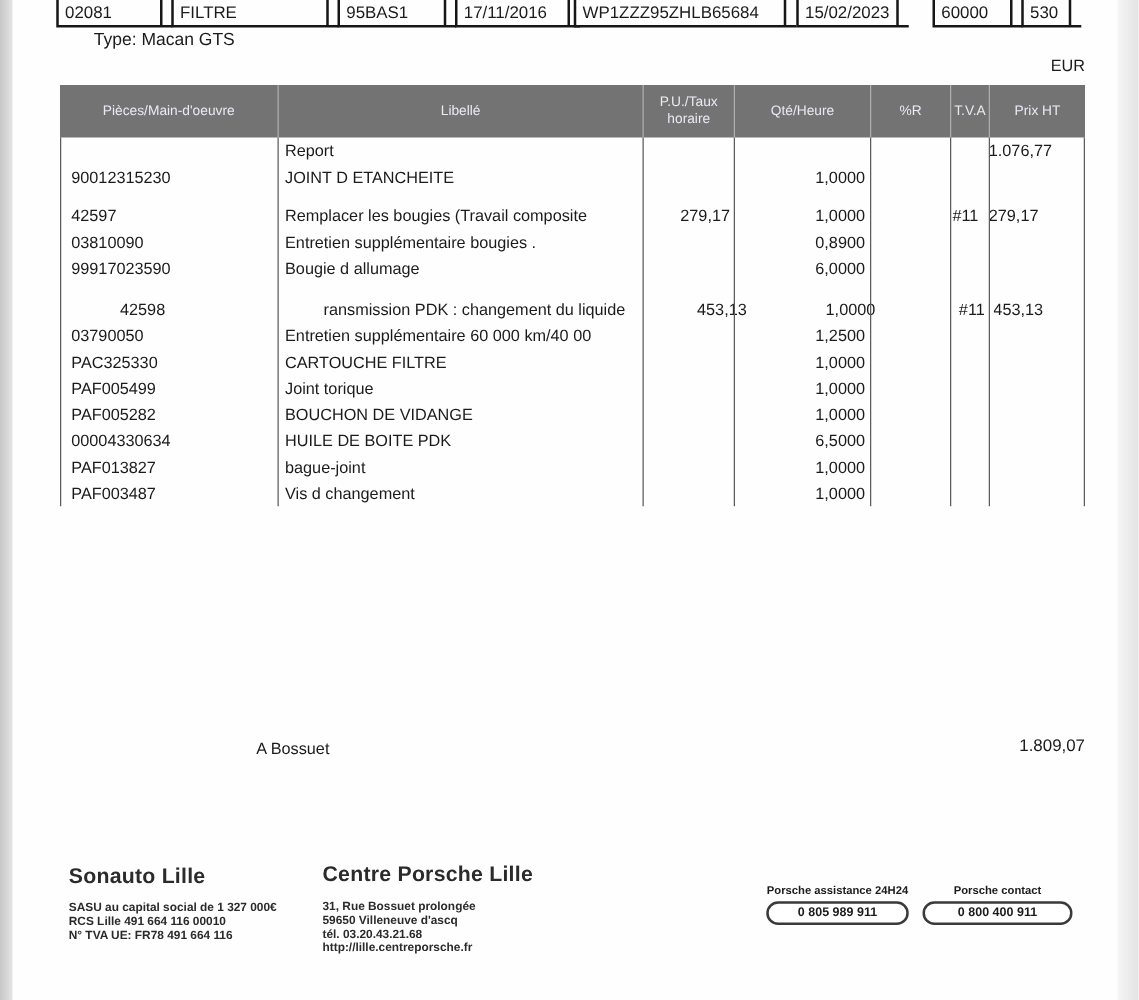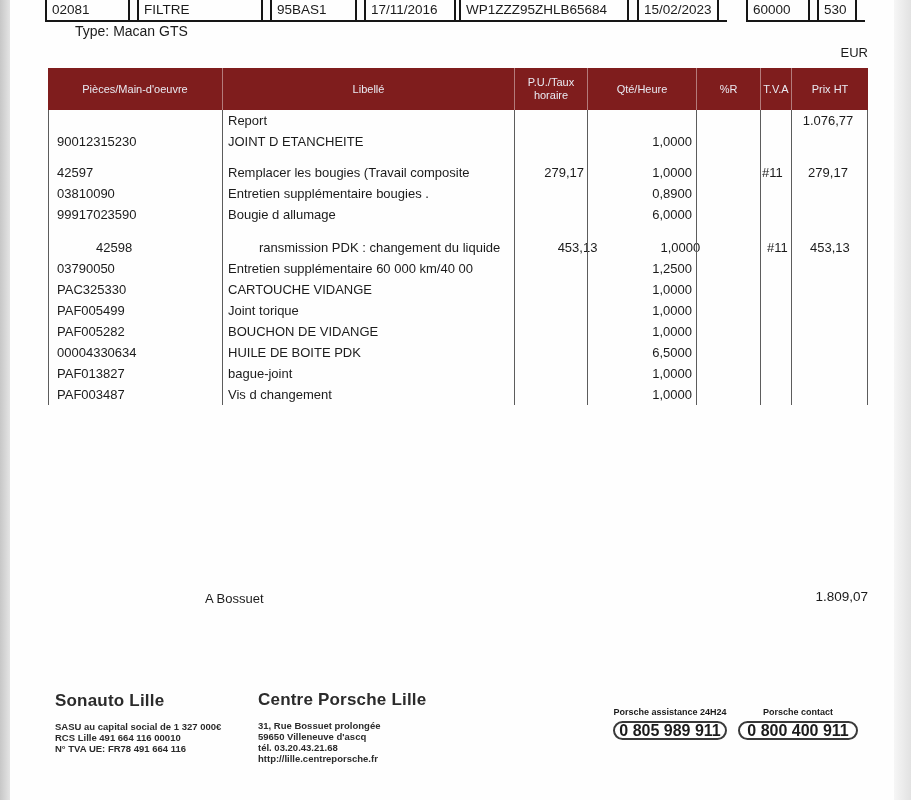--- a/index.html
+++ b/index.html
@@ -43,38 +43,38 @@
 
   .tbody { position:relative; height:295px; font-size:13px; }
   .trow  { display:flex; height:21px; line-height:21px; }
   .cell  { box-sizing:border-box; overflow:hidden; white-space:nowrap; }
   .cell.piece   { width:174px; padding-left:9px; }
   .cell.libelle { width:292px; padding-left:6px; }
   .cell.pu      { width:73px;  text-align:right; padding-right:3px; }
   .cell.qte     { width:109px; text-align:right; padding-right:4px; }
   .cell.r       { width:64px;  text-align:center; }
   .cell.tva     { width:31px;  padding-left:2px; }
-  .cell.prix    { width:77px;  text-align:center; padding-right:3px; }
+  .cell.prix    { width:77px;  text-align:left; padding-right:3px; }
 
   .vline { position:absolute; top:42px; bottom:0; width:1px; background:#5c5c5c; }
 
   .reporter-label { position:absolute; left:205px; top:591px; font-size:13px; }
   .reporter-value { position:absolute; right:43px; top:589px; font-size:13.5px; }
 
   
   .fblock { position:absolute; color:#2b2b2b; }
   .fblock .fh { font-size:17px; font-weight:700; margin-bottom:10px; letter-spacing:0.2px; }
   .fblock .fl { font-size:9.5px; font-weight:700; line-height:11px; white-space:nowrap; }
   .company { left:55px;  top:691px; }
   .dealer  { left:258px; top:690px; }
 
   .phoneblock { position:absolute; text-align:center; }
   .phoneblock .plbl { font-size:9px; font-weight:700; margin-bottom:4px; white-space:nowrap; }
   .pill { box-sizing:border-box; height:19px; border:2px solid #3a3a3a; border-radius:11px;
-          font-size:16px; font-weight:700; line-height:15px; text-align:center; background:#fff; }
+          font-size:10px; font-weight:700; line-height:15px; text-align:center; background:#fff; }
   .assistance { left:613px; top:707px; width:114px; }
   .contact    { left:738px; top:707px; width:120px; }
 </style>
 </head>
 <body>
 
 <div class="page">
   <div class="edge-left"></div>
   <div class="edge-right"></div>
 
@@ -84,21 +84,21 @@
   <div class="fbox f4">17/11/2016</div>
   <div class="fbox f5">WP1ZZZ95ZHLB65684</div>
   <div class="fbox f6">15/02/2023</div>
   <div class="fbox f7">60000</div>
   <div class="fbox f8">530</div>
 
   <div class="type-line">Type: Macan GTS</div>
   <div class="currency">EUR</div>
 
   <div class="invoice-table">
-    <div class="thead" style="background: #7f1d1d; color: rgb(233, 234, 242);">
+    <div class="thead" style="background: #737373; color: rgb(233, 234, 242);">
       <div class="th c1">Pièces/Main-d'oeuvre</div>
       <div class="th c2">Libellé</div>
       <div class="th c3">P.U./Taux horaire</div>
       <div class="th c4">Qté/Heure</div>
       <div class="th c5">%R</div>
       <div class="th c6">T.V.A</div>
       <div class="th c7">Prix HT</div>
     </div>
     <div class="tbody">
         <div class="trow">
@@ -159,21 +159,21 @@
           <div class="cell piece">03790050</div>
           <div class="cell libelle">Entretien supplémentaire 60 000 km/40 00</div>
           <div class="cell pu"></div>
           <div class="cell qte">1,2500</div>
           <div class="cell r"></div>
           <div class="cell tva"></div>
           <div class="cell prix"></div>
         </div>
         <div class="trow">
           <div class="cell piece">PAC325330</div>
-          <div class="cell libelle">CARTOUCHE VIDANGE</div>
+          <div class="cell libelle">CARTOUCHE FILTRE</div>
           <div class="cell pu"></div>
           <div class="cell qte">1,0000</div>
           <div class="cell r"></div>
           <div class="cell tva"></div>
           <div class="cell prix"></div>
         </div>
         <div class="trow">
           <div class="cell piece">PAF005499</div>
           <div class="cell libelle">Joint torique</div>
           <div class="cell pu"></div>

